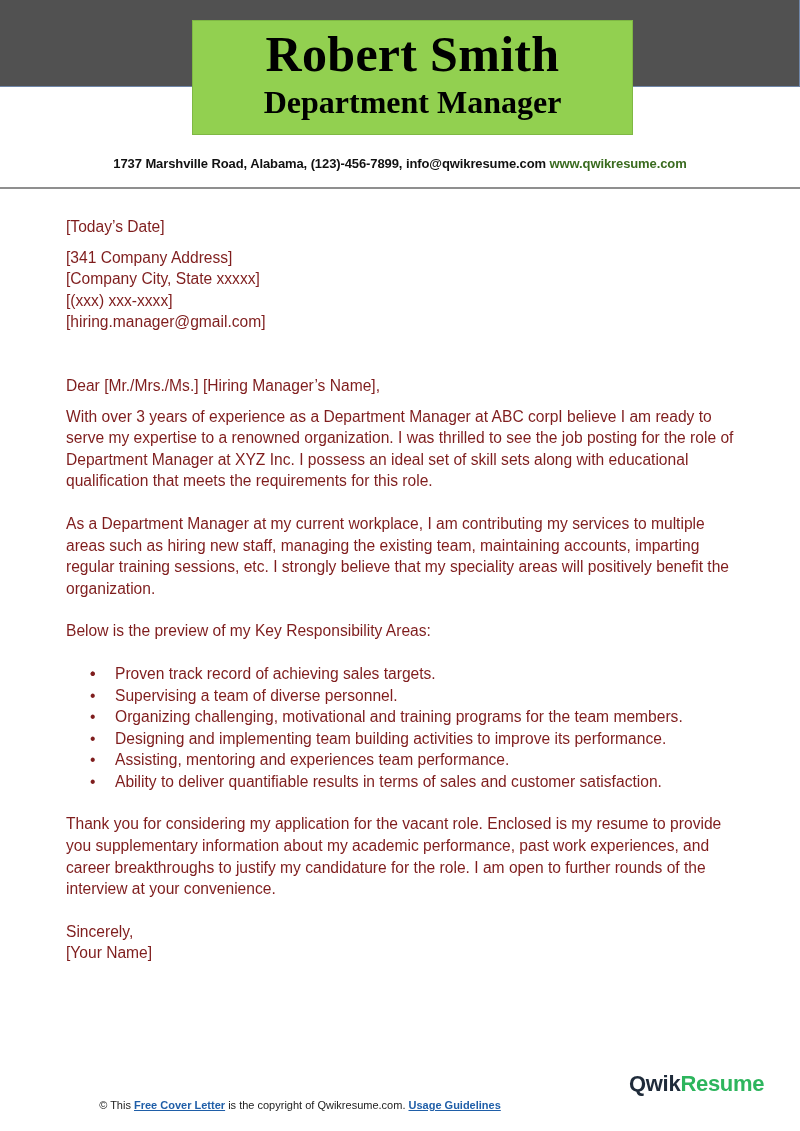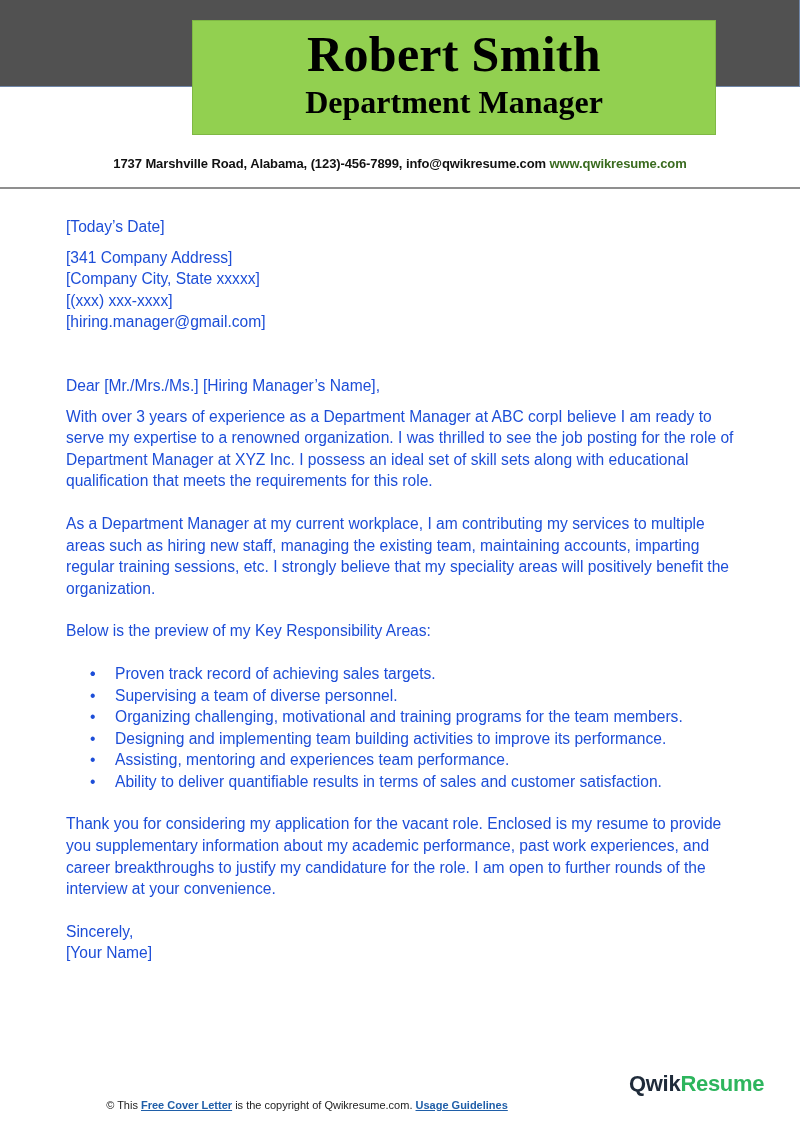--- a/index.html
+++ b/index.html
@@ -1,37 +1,37 @@
 <!DOCTYPE html>
 <html><head>
 <meta charset="utf-8">
 <style>
   html, body { margin: 0; padding: 0; background: #ffffff; }
   body { width: 800px; height: 1131px; position: relative; overflow: hidden;
          font-family: "Liberation Sans", sans-serif; color: #1a1a1a; }
   .topband { position: absolute; left: 0; top: 0; width: 799px; height: 86px;
              background: #515151; border-right: 1px solid #6f86a8; border-bottom: 1px solid #6f86a8; }
-  .namebox { position: absolute; left: 192px; top: 20px; width: 524px; height: 115px;
+  .namebox { position: absolute; left: 192px; top: 20px; width: 441px; height: 115px;
              background: #92d050; border: 1px solid #7fb844; box-sizing: border-box;
              text-align: center; font-family: "Liberation Serif", serif; font-weight: bold; color: #000; }
   .name { font-size: 50px; line-height: 54px; margin-top: 6px; letter-spacing: 0.3px; }
   .title { font-size: 32px; line-height: 38px; margin-top: 2px; }
   .contact { position: absolute; left: 0; width: 800px; top: 156px; text-align: center;
              font-size: 13px; font-weight: bold; color: #111; letter-spacing: -0.1px; }
   .contact .site { color: #3a6b1f; }
   .rule { position: absolute; left: 0; top: 187px; width: 800px; height: 2px; background: #8f8f8f; }
-  .body { position: absolute; left: 66px; top: 216px; width: 680px; font-size: 15.6px; line-height: 21.6px; color: #1d4ed8; }
+  .body { position: absolute; left: 66px; top: 216px; width: 680px; font-size: 15.6px; line-height: 21.6px; color: #7f1d1d; }
   .body p { margin: 0; }
   .gap-s { height: 9px; }
   .gap-l { height: 42px; }
   .gap-p { height: 21px; }
   ul.kra { list-style: none; margin: 0; padding: 0; }
   ul.kra li { position: relative; padding-left: 49px; }
   ul.kra li .bullet { position: absolute; left: 24px; top: 0; }
-  .footer { position: absolute; left: 0; width: 596px; top: 1099px; text-align: center; font-size: 11px; color: #222; padding-left: 9px; }
+  .footer { position: absolute; left: 0; width: 596px; top: 1099px; text-align: center; font-size: 11px; color: #222; padding-left: 2px; }
   .footer a { color: #1f5ea8; font-weight: bold; text-decoration: underline; }
   .logo { position: absolute; left: 629px; top: 1071px; font-size: 22px; font-weight: bold; letter-spacing: -0.3px; }
   .logo .q { color: #1f2b3a; }
   .logo .r { color: #2db55d; }
 </style>
 </head>
 <body>
 
 <div class="topband"></div>
 <div class="namebox">

